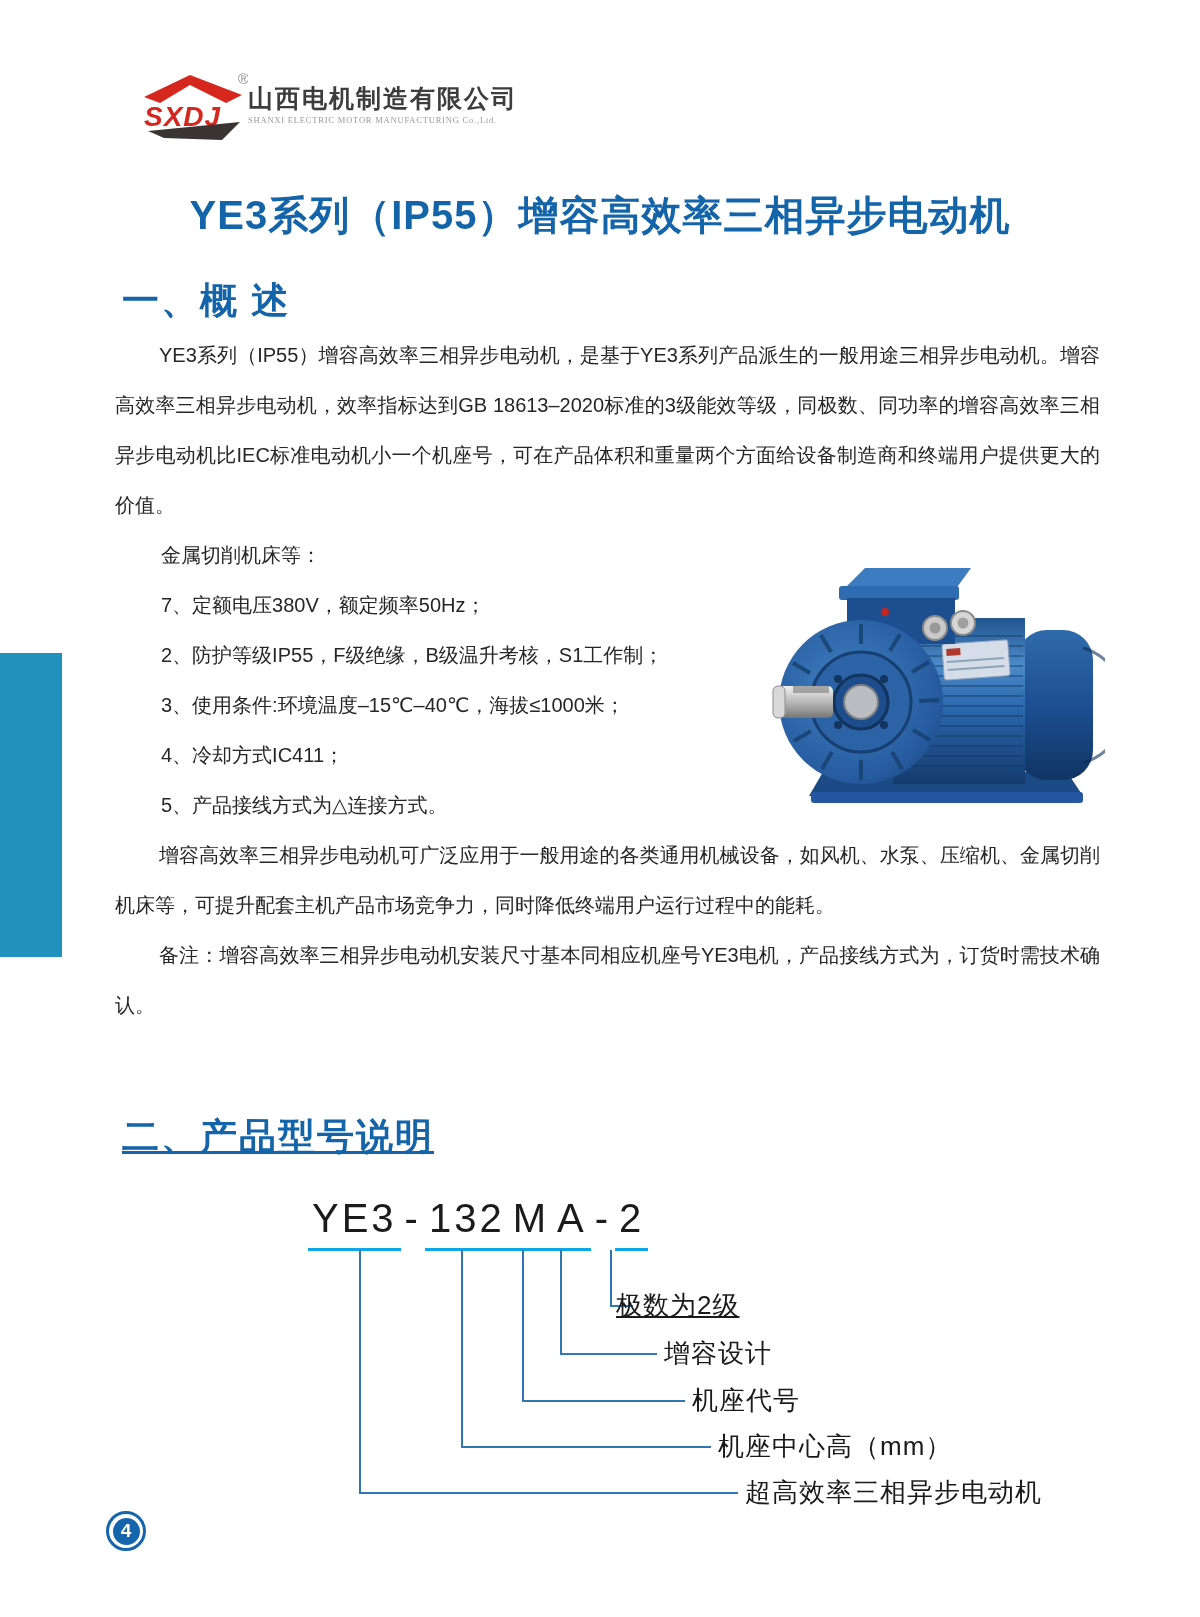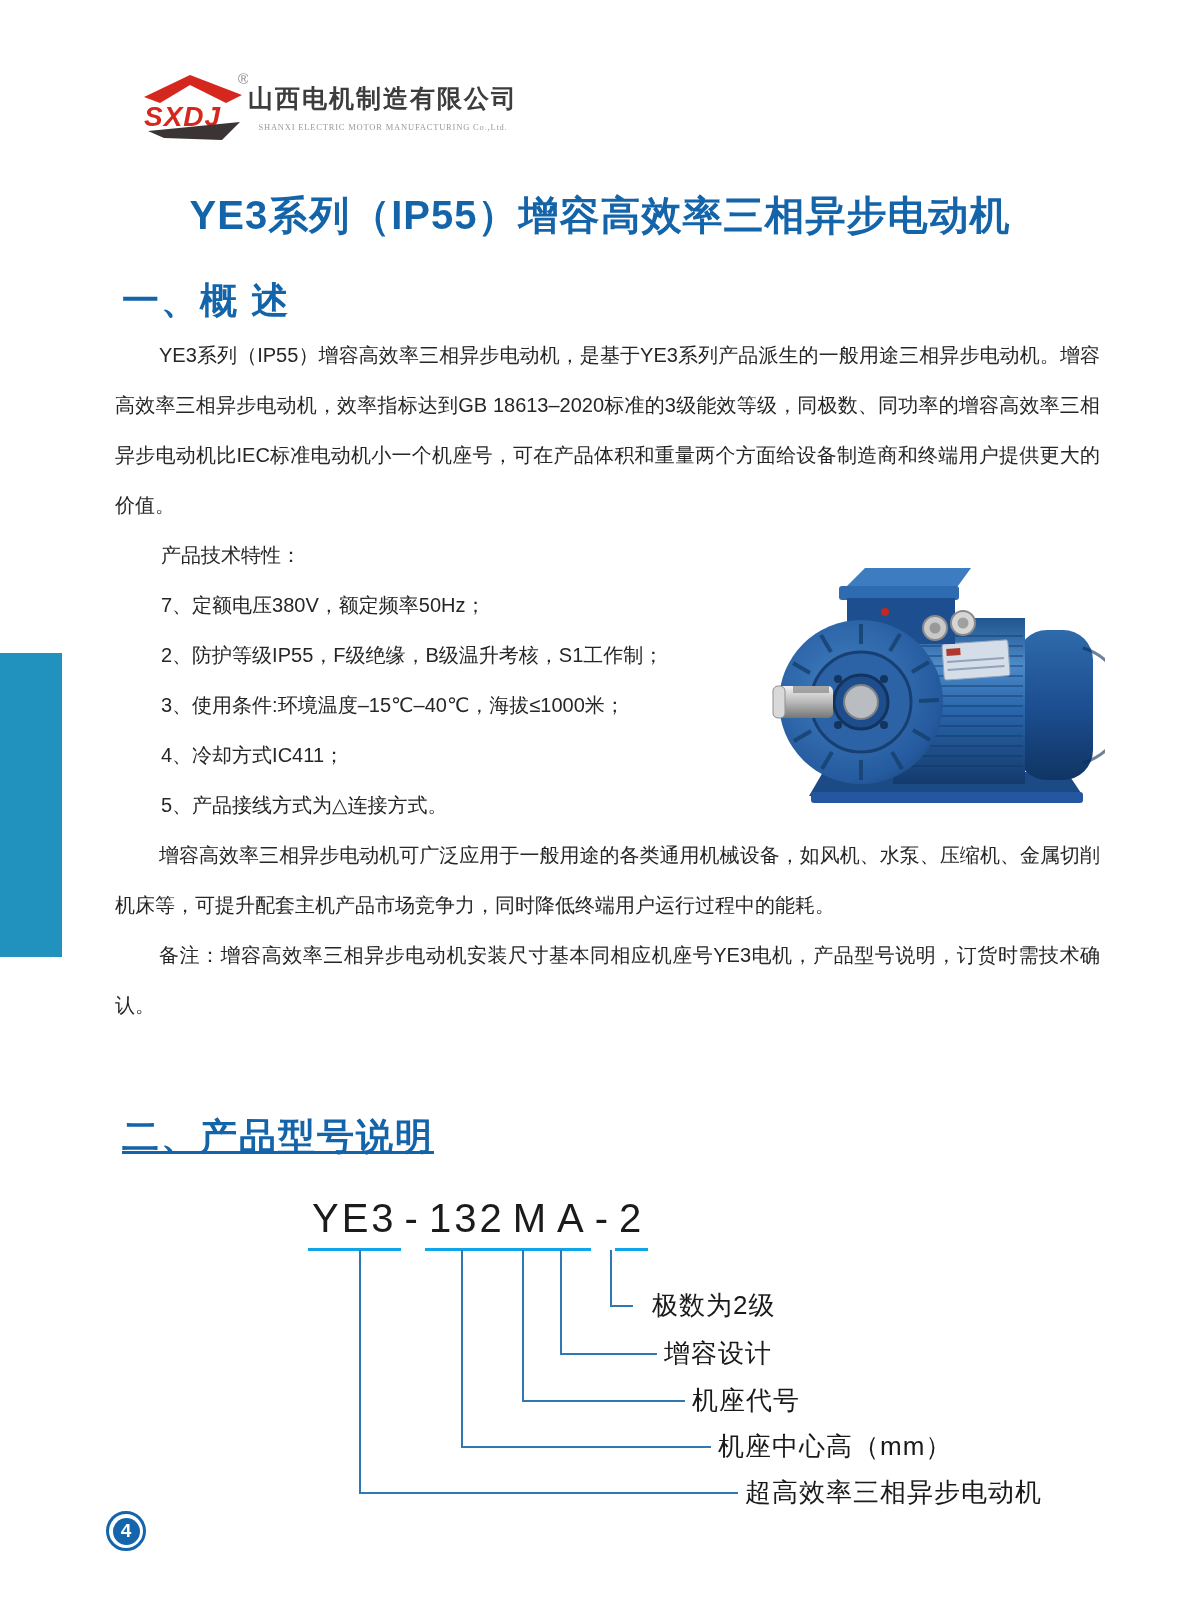--- a/index.html
+++ b/index.html
@@ -7,21 +7,21 @@
     position:relative;width:1200px;height:1617px;margin:0 auto;background:#ffffff;
     font-family:"Liberation Sans","DejaVu Sans",sans-serif;overflow:hidden;color:#262626;
   }
   
   .side-bar{position:absolute;left:0;top:653px;width:62px;height:304px;background:#2191bd;}
   
   .header{position:absolute;left:140px;top:70px;height:70px;}
   .logo-svg{position:absolute;left:0;top:0;}
   .company{position:absolute;left:108px;top:16px;white-space:nowrap;font-family:Liberation Serif, serif;}
   .company-cn{font-size:25px;font-weight:600;color:#3d3d3d;letter-spacing:2px;line-height:26px;}
-  .company-en{font-size:8.5px;color:#9a9a9a;letter-spacing:0.8px;margin-top:10px;text-align:center;}
+  .company-en{font-size:8.5px;color:#9a9a9a;letter-spacing:0.8px;margin-top:3px;}
   
   .doc-title{
     position:absolute;left:0;top:188px;width:100%;text-align:center;
     font-size:40px;font-weight:bold;color:#1464aa;letter-spacing:1px;
   }
   .sec-heading{
     position:absolute;left:122px;font-size:37px;font-weight:bold;color:#1464aa;letter-spacing:2px;
   }
   .sec1{top:276px;}
   .sec2{top:1112px;text-decoration:underline;}
@@ -76,30 +76,30 @@
       <div class="company-en">SHANXI ELECTRIC MOTOR MANUFACTURING Co.,Ltd.</div>
     </div>
   </div>
 
   <div class="doc-title">YE3系列（IP55）增容高效率三相异步电动机</div>
 
   <div class="sec-heading sec1">一、概 述</div>
 
   <div class="body-text">
     <p>YE3系列（IP55）增容高效率三相异步电动机，是基于YE3系列产品派生的一般用途三相异步电动机。增容高效率三相异步电动机，效率指标达到GB 18613–2020标准的3级能效等级，同极数、同功率的增容高效率三相异步电动机比IEC标准电动机小一个机座号，可在产品体积和重量两个方面给设备制造商和终端用户提供更大的价值。</p>
-    <div class="feat-title">产品技术特性：</div>
+    <div class="feat-title">金属切削机床等：</div>
     <ul class="feat-list">
       <li>7、定额电压380V，额定频率50Hz；</li>
       <li>2、防护等级IP55，F级绝缘，B级温升考核，S1工作制；</li>
       <li>3、使用条件:环境温度–15℃–40℃，海拔≤1000米；</li>
       <li>4、冷却方式IC411；</li>
       <li>5、产品接线方式为△连接方式。</li>
     </ul>
     <p>增容高效率三相异步电动机可广泛应用于一般用途的各类通用机械设备，如风机、水泵、压缩机、金属切削机床等，可提升配套主机产品市场竞争力，同时降低终端用户运行过程中的能耗。</p>
-    <p>备注：增容高效率三相异步电动机安装尺寸基本同相应机座号YE3电机，产品型号说明，订货时需技术确认。</p>
+    <p>备注：增容高效率三相异步电动机安装尺寸基本同相应机座号YE3电机，产品接线方式为，订货时需技术确认。</p>
   </div>
 
   <div class="motor-wrap">
     <svg width="340" height="258" viewBox="0 0 340 258">
       <defs>
         <linearGradient id="bodyG" x1="0" y1="0" x2="0" y2="1">
           <stop offset="0" stop-color="#21568f"></stop>
           <stop offset="0.28" stop-color="#4c8ac8"></stop>
           <stop offset="0.55" stop-color="#2a66ab"></stop>
           <stop offset="1" stop-color="#143a6d"></stop>
@@ -199,21 +199,21 @@
   <svg class="callout-svg" viewBox="0 0 1200 1617">
     <g fill="none" stroke="#3078b4" stroke-width="2">
       <polyline points="360,1250 360,1493 738,1493"></polyline>
       <polyline points="462,1250 462,1447 711,1447"></polyline>
       <polyline points="523,1250 523,1401 685,1401"></polyline>
       <polyline points="561,1250 561,1354 657,1354"></polyline>
       <polyline points="611,1250 611,1306 633,1306"></polyline>
     </g>
   </svg>
 
-  <div class="callout-label" style="left:652px;top:1288px;">极数为2级</div>
+  <div class="callout-label" style="left:616px;top:1288px;text-decoration:underline;">极数为2级</div>
   <div class="callout-label" style="left:664px;top:1336px;">增容设计</div>
   <div class="callout-label" style="left:692px;top:1383px;">机座代号</div>
   <div class="callout-label" style="left:718px;top:1429px;">机座中心高（mm）</div>
   <div class="callout-label" style="left:745px;top:1475px;">超高效率三相异步电动机</div>
 
   <div class="page-badge">
     <div class="page-badge-inner">4</div>
   </div>
 
 </div>

